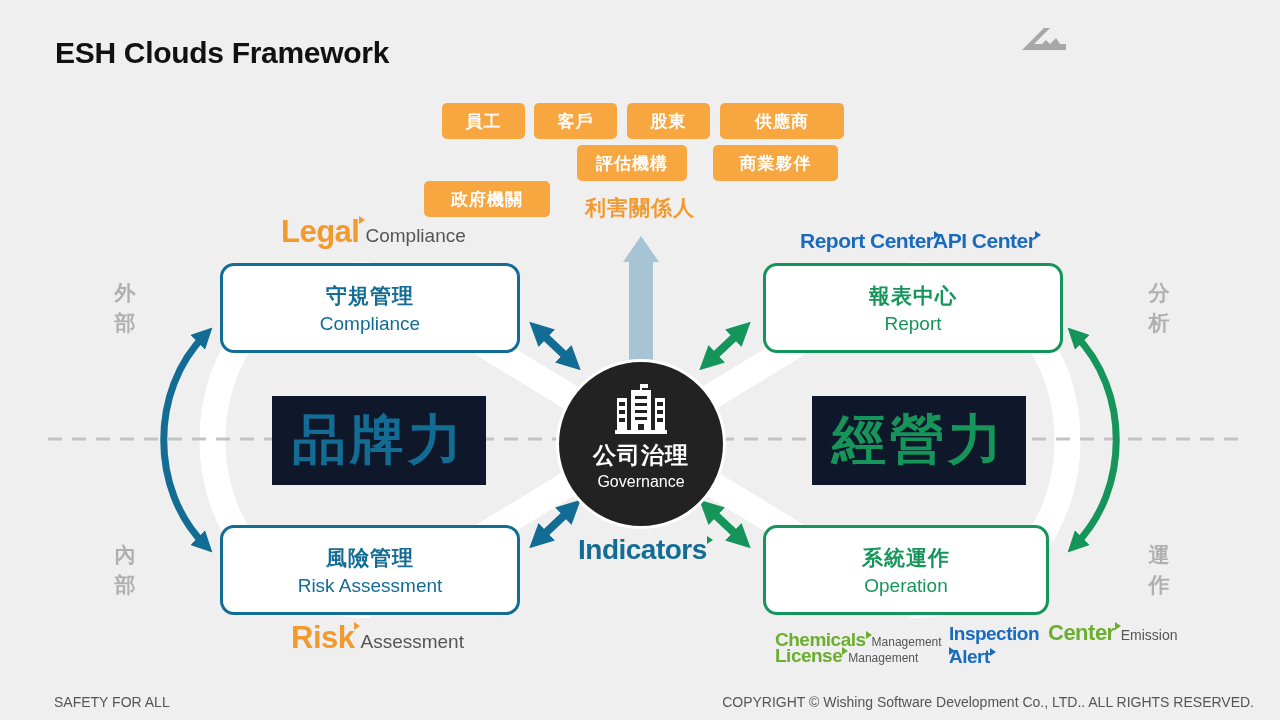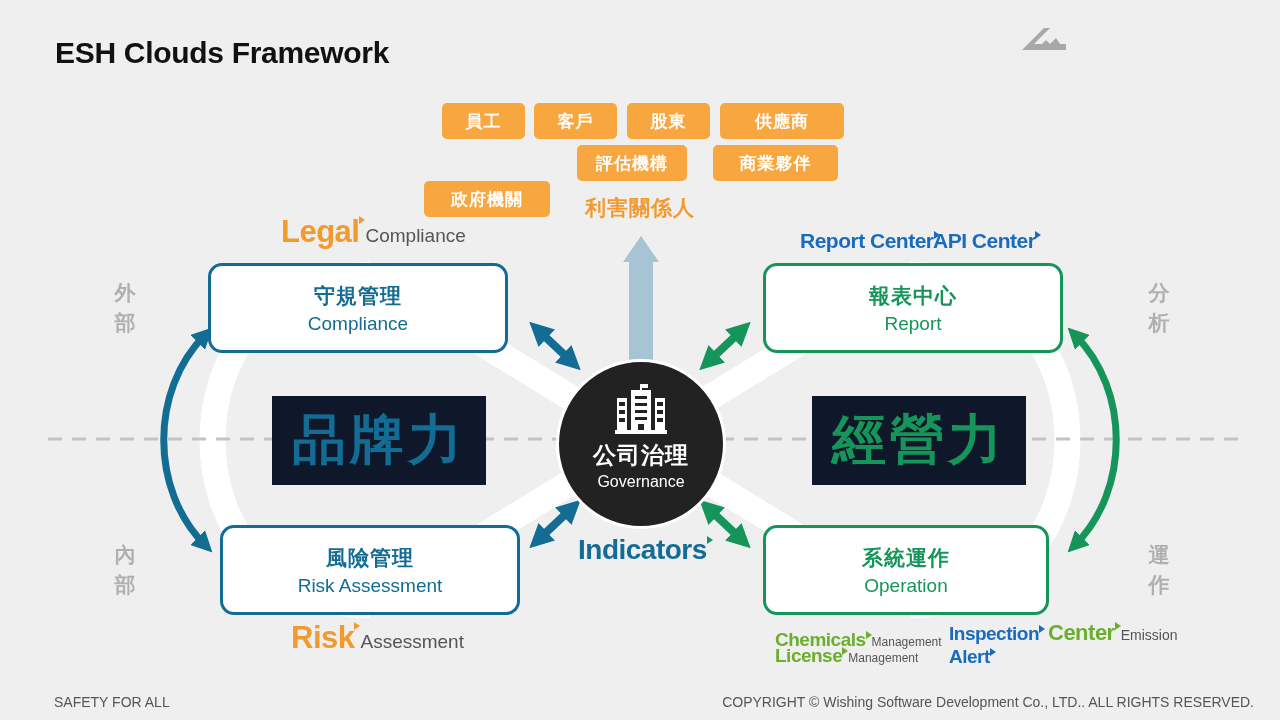--- a/index.html
+++ b/index.html
@@ -181,35 +181,35 @@
 <div class="brandtag" style="left:775px; top:621px;margin-top:8px;">
   <span class="t-big" style="font-size:19px; color:#6cae2e;">Chemicals</span>
   <span class="tri" style="border-left-color:#6cae2e;"></span>
   <span class="t-small" style="font-size:12px;">Management</span>
 </div>
 <div class="brandtag" style="left:775px; top:645px;">
   <span class="t-big" style="font-size:19px; color:#6cae2e;">License</span>
   <span class="tri" style="border-left-color:#6cae2e;"></span>
   <span class="t-small" style="font-size:12px;">Management</span>
 </div>
-<div class="brandtag" style="left:949px; top:623px;">
+<div class="brandtag" style="left:949px; top:623px;flex-direction:column;">
   <span class="t-big" style="font-size:19px; color:#1a6bbd;">Inspection</span>
   <span class="tri" style="border-left-color:#1a6bbd;"></span>
 </div>
 <div class="brandtag" style="left:949px; top:646px;">
   <span class="t-big" style="font-size:19px; color:#1a6bbd;">Alert</span>
   <span class="tri" style="border-left-color:#1a6bbd;"></span>
 </div>
 <div class="brandtag" style="left:1048px; top:620px;">
   <span class="t-big" style="font-size:22px; color:#6cae2e;">Center</span>
   <span class="tri" style="border-left-color:#6cae2e;"></span>
   <span class="t-small" style="font-size:14px;">Emission</span>
 </div>
 
-<div class="box blue" style="left:208px; top:263px;">
+<div class="box blue" style="left:220px; top:263px;">
   <div class="zh">守規管理</div>
   <div class="en">Compliance</div>
 </div>
 <div class="box blue" style="left:220px; top:525px;">
   <div class="zh">風險管理</div>
   <div class="en">Risk Assessment</div>
 </div>
 <div class="box green" style="left:763px; top:263px;">
   <div class="zh">報表中心</div>
   <div class="en">Report</div>

